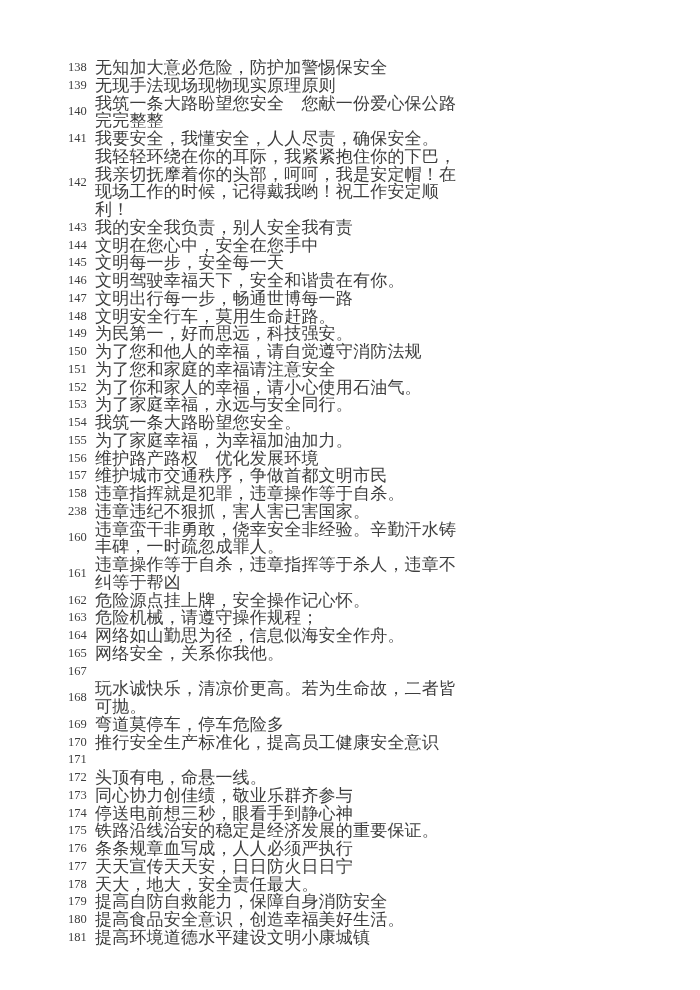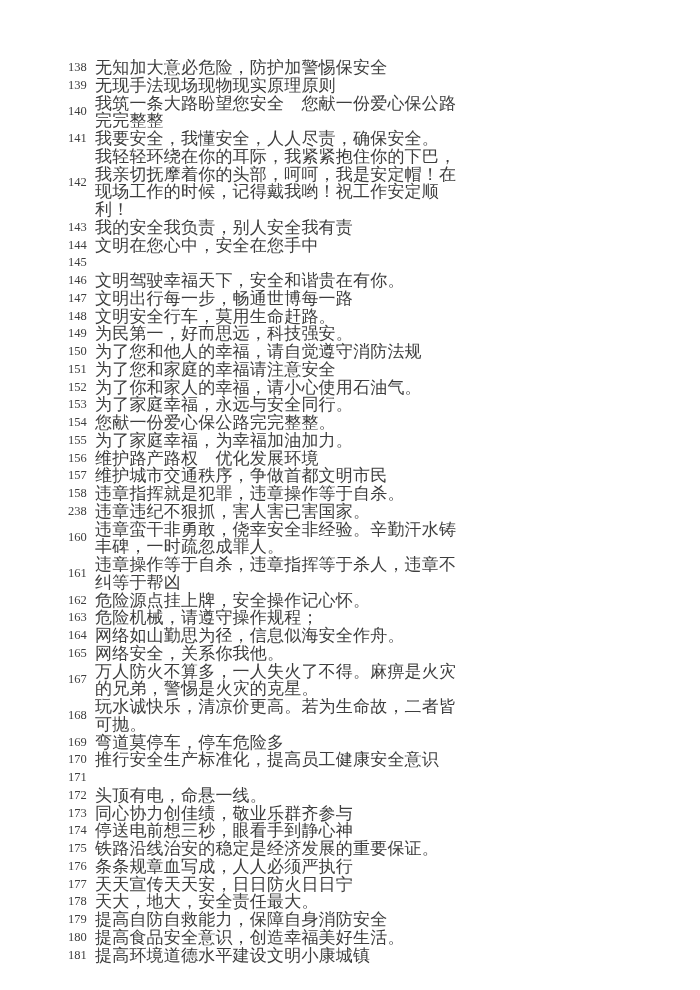--- a/index.html
+++ b/index.html
@@ -75,20 +75,21 @@
         <div class="txt">我的安全我负责，别人安全我有责</div>
       </div>
 
       <div class="row">
         <div class="num">144</div>
         <div class="txt">文明在您心中，安全在您手中</div>
       </div>
 
       <div class="row">
         <div class="num">145</div>
+        <div class="txt">文明每一步，安全每一天</div>
       </div>
 
       <div class="row">
         <div class="num">146</div>
         <div class="txt">文明驾驶幸福天下，安全和谐贵在有你。</div>
       </div>
 
       <div class="row">
         <div class="num">147</div>
         <div class="txt">文明出行每一步，畅通世博每一路</div>
@@ -119,21 +120,21 @@
         <div class="txt">为了你和家人的幸福，请小心使用石油气。</div>
       </div>
 
       <div class="row">
         <div class="num">153</div>
         <div class="txt">为了家庭幸福，永远与安全同行。</div>
       </div>
 
       <div class="row">
         <div class="num">154</div>
-        <div class="txt">您献一份爱心保公路完完整整。</div>
+        <div class="txt">我筑一条大路盼望您安全。</div>
       </div>
 
       <div class="row">
         <div class="num">155</div>
         <div class="txt">为了家庭幸福，为幸福加油加力。</div>
       </div>
 
       <div class="row">
         <div class="num">156</div>
         <div class="txt">维护路产路权　优化发展环境</div>
@@ -180,21 +181,20 @@
       </div>
 
       <div class="row">
         <div class="num">165</div>
         <div class="txt">网络安全，关系你我他。</div>
       </div>
 
 
       <div class="row">
         <div class="num">167</div>
-        <div class="txt">万人防火不算多，一人失火了不得。麻痹是火灾的兄弟，警惕是火灾的克星。</div>
       </div>
 
       <div class="row">
         <div class="num">168</div>
         <div class="txt">玩水诚快乐，清凉价更高。若为生命故，二者皆可抛。</div>
       </div>
 
       <div class="row">
         <div class="num">169</div>
         <div class="txt">弯道莫停车，停车危险多</div>

